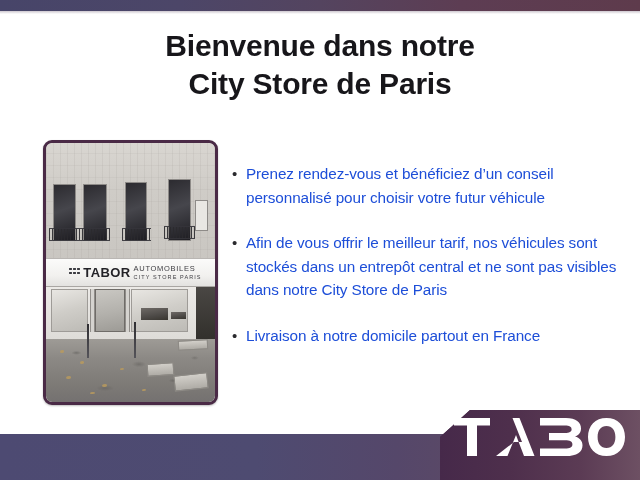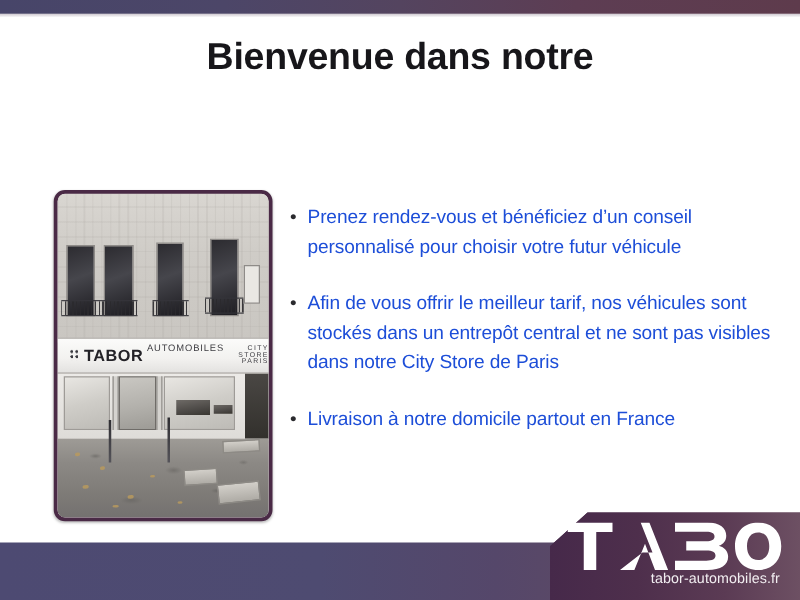--- a/index.html
+++ b/index.html
@@ -39,21 +39,21 @@
     font-weight:bold;
     color:#17161a;
     line-height:38px;
     letter-spacing:-0.2px;
     white-space:nowrap;
   }
 
   
   #photo-frame {
     position:absolute;
-    left:43px; top:152px;
+    left:43px; top:140px;
     width:175px; height:265px;
     border:3px solid #4a2a46;
     border-radius:9px;
     background:#d8d5d2;
     overflow:hidden;
     box-shadow:0 1px 2px rgba(0,0,0,0.25);
   }
   #photo {
     position:absolute; inset:0;
     overflow:hidden;
@@ -106,21 +106,21 @@
       radial-gradient(circle at 5.5px 1.5px, #3a3a40 1.1px, transparent 1.3px),
       radial-gradient(circle at 9.5px 1.5px, #3a3a40 1.1px, transparent 1.3px),
       radial-gradient(circle at 1.5px 5.5px, #3a3a40 1.1px, transparent 1.3px),
       radial-gradient(circle at 5.5px 5.5px, #3a3a40 1.1px, transparent 1.3px),
       radial-gradient(circle at 9.5px 5.5px, #3a3a40 1.1px, transparent 1.3px);
   }
   #sign-tabor {
     font-size:13px; font-weight:bold; color:#232227;
     letter-spacing:0.4px; line-height:12px;
   }
-  #sign-right { display:flex; flex-direction:row; line-height:1; }
+  #sign-right { display:flex; flex-direction:column; line-height:1; }
   #sign-auto { font-size:7.5px; color:#3d3c41; letter-spacing:0.7px; }
   #sign-city { font-size:5.5px; color:#3d3c41; letter-spacing:1.1px; text-align:right; margin-top:2px; }
   
   #shopfront {
     position:absolute; left:0; top:55.5%;
     width:100%; height:20%;
     background:linear-gradient(180deg,#eceae7 0%,#dedcd8 100%);
   }
   .glass {
     position:absolute;
@@ -250,20 +250,21 @@
 </head>
 <body>
 
 <div id="slide">
 
   <div id="top-strip"></div>
   <div id="top-strip-shadow"></div>
 
   <div id="title-block">
     <div class="title-line">Bienvenue dans notre</div>
+    <div class="title-line">City Store de Paris</div>
   </div>
 
   <div id="photo-frame">
     <div id="photo">
 
       <div class="facade-upper"></div>
       <div class="facade-tex"></div>
 
       <div class="win" style="left:4%;top:16%;width:14%;height:22%;"></div>
       <div class="win" style="left:22%;top:16%;width:14%;height:22%;"></div>
@@ -359,17 +360,16 @@
                    C117.6 8.6 115.4 7.4 111 7.4 L86 7.4 Z"></path>
 
           <path d="M152.5 0 C163.8 0 171 7.6 171 19 C171 30.4 163.8 38 152.5 38
                    C141.2 38 134 30.4 134 19 C134 7.6 141.2 0 152.5 0 Z
                    M152.5 8 C146.9 8 143.6 12.2 143.6 19 C143.6 25.8 146.9 30 152.5 30
                    C158.1 30 161.4 25.8 161.4 19 C161.4 12.2 158.1 8 152.5 8 Z"></path>
         </g>
 
         <g fill="#ffffff" transform="translate(176,0)"></g>
       </svg>
-      <span id="logo-url">tabor-automobiles.fr</span>
     </div>
   </div>
 
 </div>
 
 </body></html>

